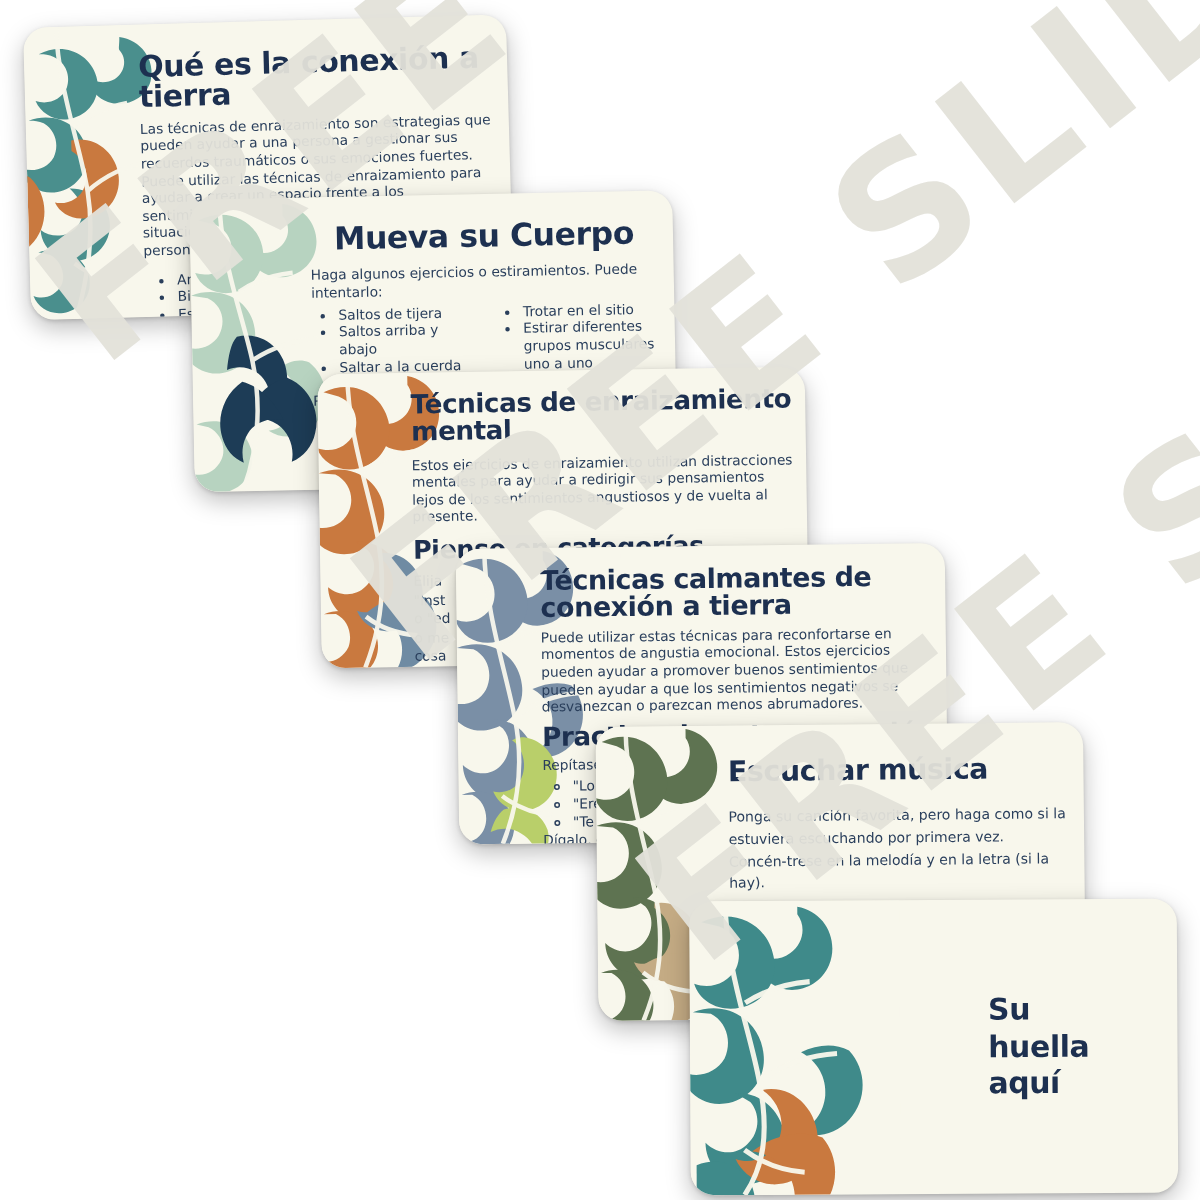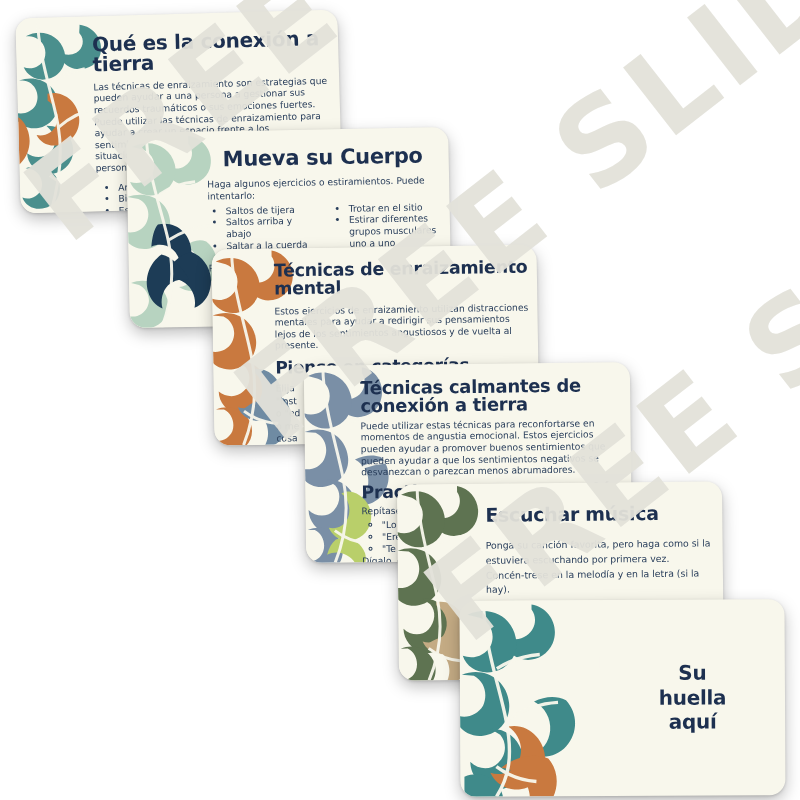--- a/index.html
+++ b/index.html
@@ -117,21 +117,21 @@
   #card5{left:398px;top:483px;width:325px;height:196px;transform:rotate(-0.6deg);}
   #card5 .art{width:112px;}
   #card5 .card-body{left:88px;right:12px;top:22px;}
   #card5 .c-title{font-size:19px;}
   #card5 .c-p{font-size:9.4px;margin-top:14px;line-height:1.55;}
   #card5 .c-p2{font-size:9.4px;margin-top:14px;line-height:1.55;}
 
   #card6{left:460px;top:600px;width:325px;height:196px;transform:rotate(-0.3deg);}
   #card6 .art{width:140px;}
   #card6 .card-body{left:150px;right:10px;top:0;bottom:0;display:flex;align-items:center;justify-content:center;}
-  #card6 .c-title{font-size:20px;text-align:center;line-height:1.22;}
+  #card6 .c-title{font-size:20px;line-height:1.22;}
 
   .z1{z-index:10}.z2{z-index:11}.z3{z-index:12}
   .z4{z-index:13}.z5{z-index:14}.z6{z-index:15}
 </style>
 </head>
 <body>
 
 <div id="stage">
 
   <div class="watermark">

